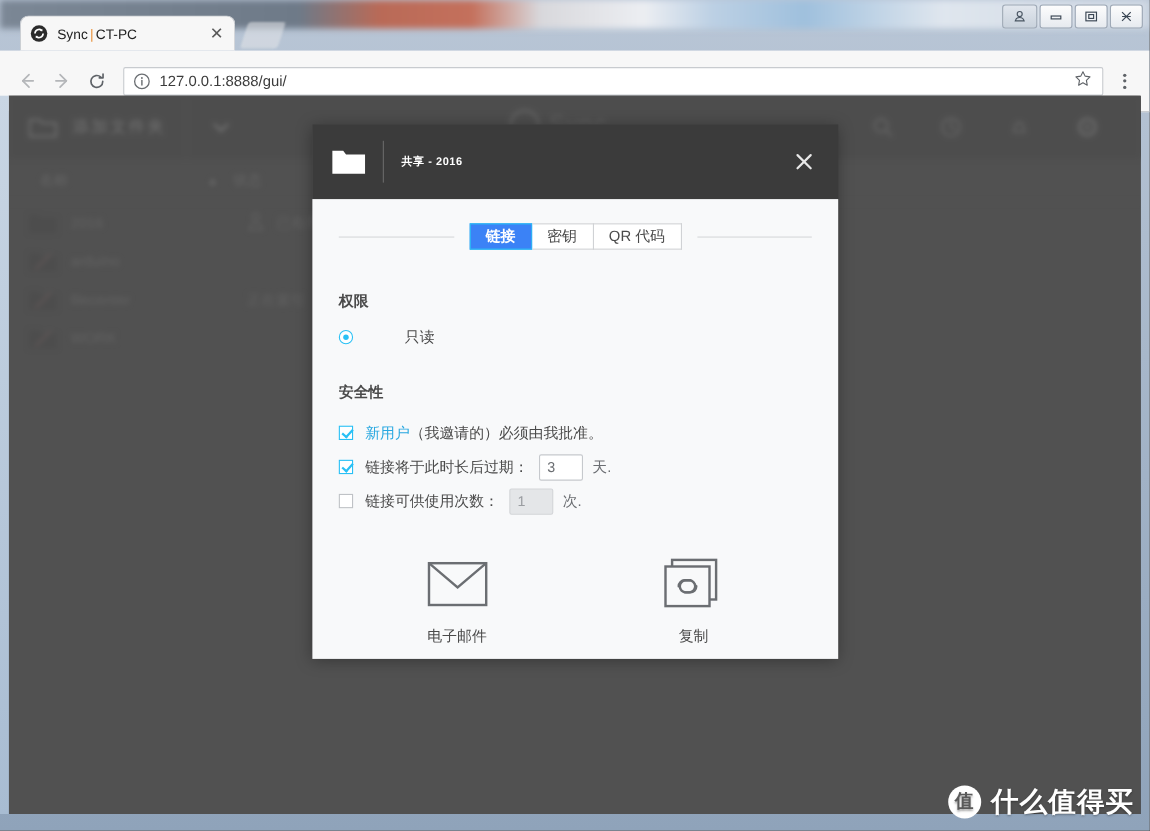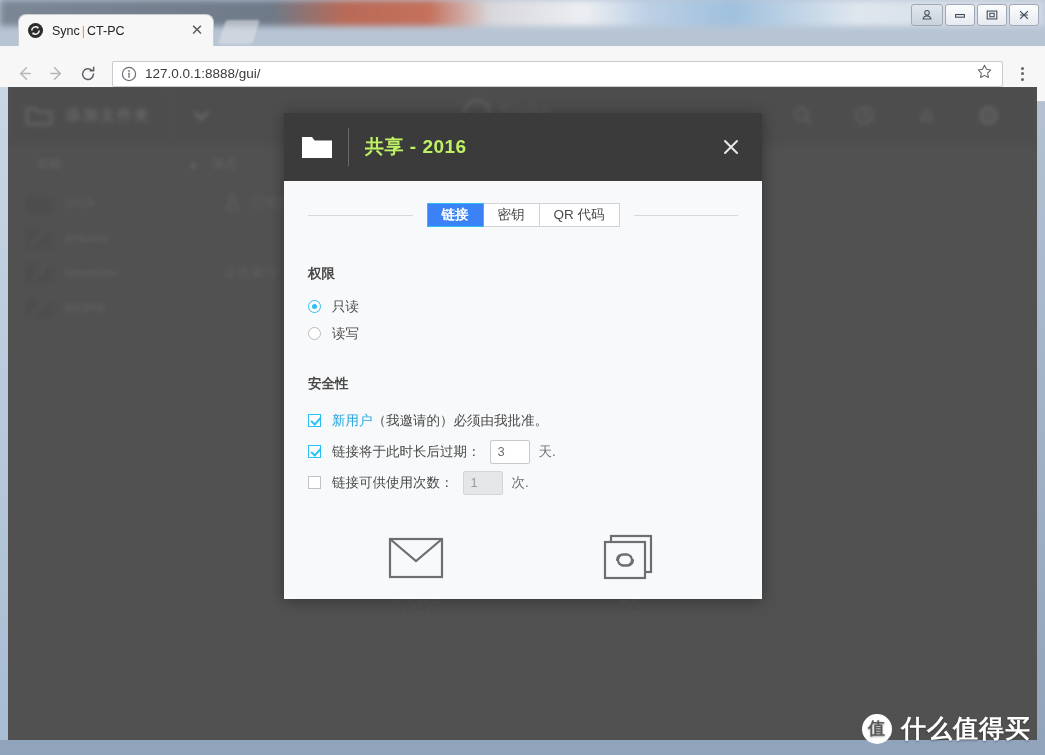--- a/index.html
+++ b/index.html
@@ -140,21 +140,21 @@
   #modal {
     position: absolute; left: 284px; top: 113px; width: 478px; height: 486px;
     box-shadow: 0 2px 14px rgba(0,0,0,.35);
   }
   #modal-head {
     height: 68px; background: #3b3b3b; display: flex; align-items: center; padding: 0 18px;
   }
   #modal-folder-icon { width: 30px; height: 24px; flex: 0 0 30px; }
   #modal-divider { width: 1px; height: 38px; background: #6a6a6a; margin: 0 16px; }
   #modal-titles { flex: 1 1 auto; }
-  #modal-title { color: #bef264; font-size: 19px; font-weight: bold; letter-spacing: .5px; }
+  #modal-title { color: #ffffff; font-size: 10px; font-weight: bold; letter-spacing: .5px; }
   #modal-path { color: #a9a9a9; font-size: 13.5px; margin-top: 3px; }
   #modal-close {
     width: 26px; height: 26px; color: #e8e8e8; display: flex;
     align-items: center; justify-content: center; flex: 0 0 26px;
   }
   #modal-body { height: 418px; background: #f8f9fa; padding: 0 24px; position: relative; }
 
   
   #tabs-row { display: flex; align-items: center; padding-top: 22px; }
   .rule { flex: 1 1 auto; height: 1px; background: #d6d8da; }
@@ -165,21 +165,21 @@
     display: flex; align-items: center; justify-content: center;
   }
   .ntab:first-child { border-left: 1px solid #d0d2d5; }
   .ntab.active {
     background: #3b82f6; border-color: #29c0f5; color: #fff; font-weight: bold;
   }
 
   
   .sec-title { font-size: 13.5px; color: #4a4a4a; font-weight: bold; margin-top: 38px; }
   #perm-opts { margin-top: 10px; }
-  .opt { display: flex; align-items: center; height: 27px; font-size: 13.5px; color: #4a4a4a; }
+  .opt { display: flex; align-items: center; height: 27px; font-size: 13.5px; color: #4a4a4a; gap: 36px; }
   .radio {
     width: 13px; height: 13px; border-radius: 50%; border: 1px solid #b9bcc0;
     margin-right: 11px; background: #fff; flex: 0 0 13px; position: relative;
   }
   .radio.on { border-color: #29c0f5; }
   .radio.on::after {
     content: ""; position: absolute; left: 3px; top: 3px; width: 5px; height: 5px;
     border-radius: 50%; background: #29c0f5;
   }
   #sec-security { margin-top: 28px; }
@@ -459,24 +459,20 @@
         </span>
         <span class="rule"></span>
       </div>
 
       <div class="sec-title">权限</div>
       <div id="perm-opts">
         <label class="opt">
           <span class="radio on"></span>
           <span>只读</span>
         </label>
-        <label class="opt">
-          <span class="radio"></span>
-          <span>读写</span>
-        </label>
       </div>
 
       <div class="sec-title" id="sec-security">安全性</div>
       <div id="sec-rows">
 
         <div class="srow">
           <span class="cbox on"></span>
           <span class="link-blue">新用户</span>
           <span>（我邀请的）必须由我批准。</span>
         </div>

